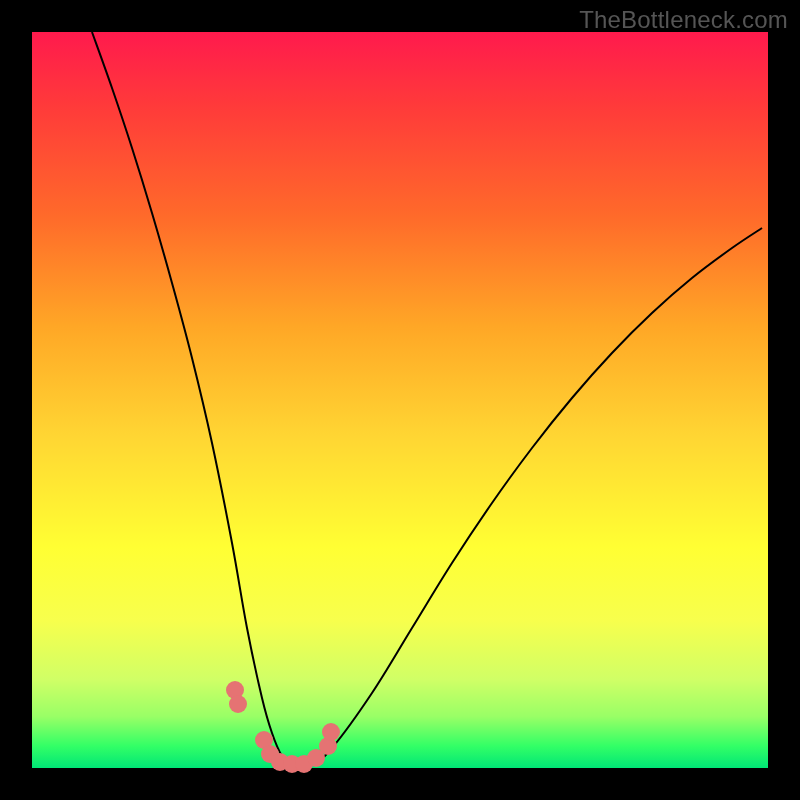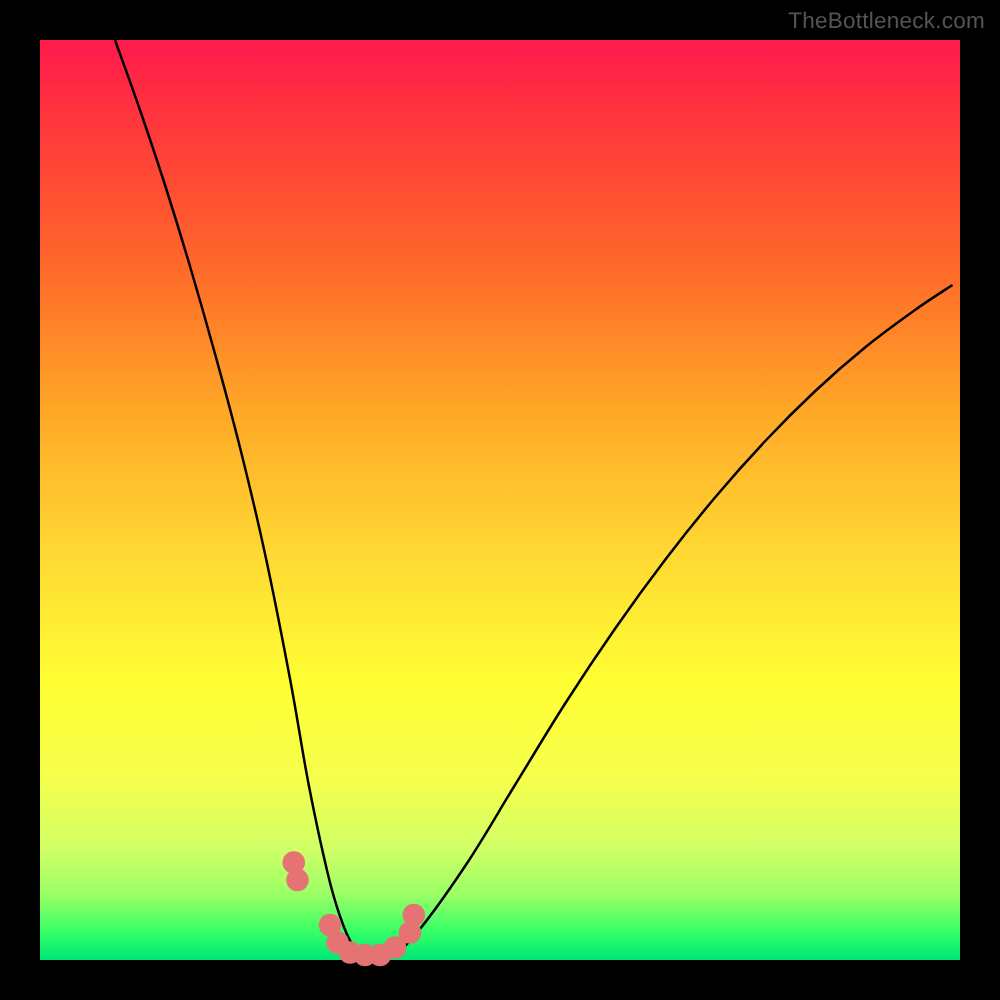--- a/index.html
+++ b/index.html
@@ -37,21 +37,21 @@
       #99ff66 93%,
       #33ff66 97%,
       #00e676 100%
     );
   }
   .watermark {
     position: absolute;
     top: 6px;
     right: 12px;
     color: #555;
-    font-size: 18px;
+    font-size: 24px;
     letter-spacing: 0.2px;
     user-select: none;
   }
   svg.curve {
     position: absolute;
     top: 0;
     left: 0;
     width: 736px;
     height: 736px;
     overflow: visible;

